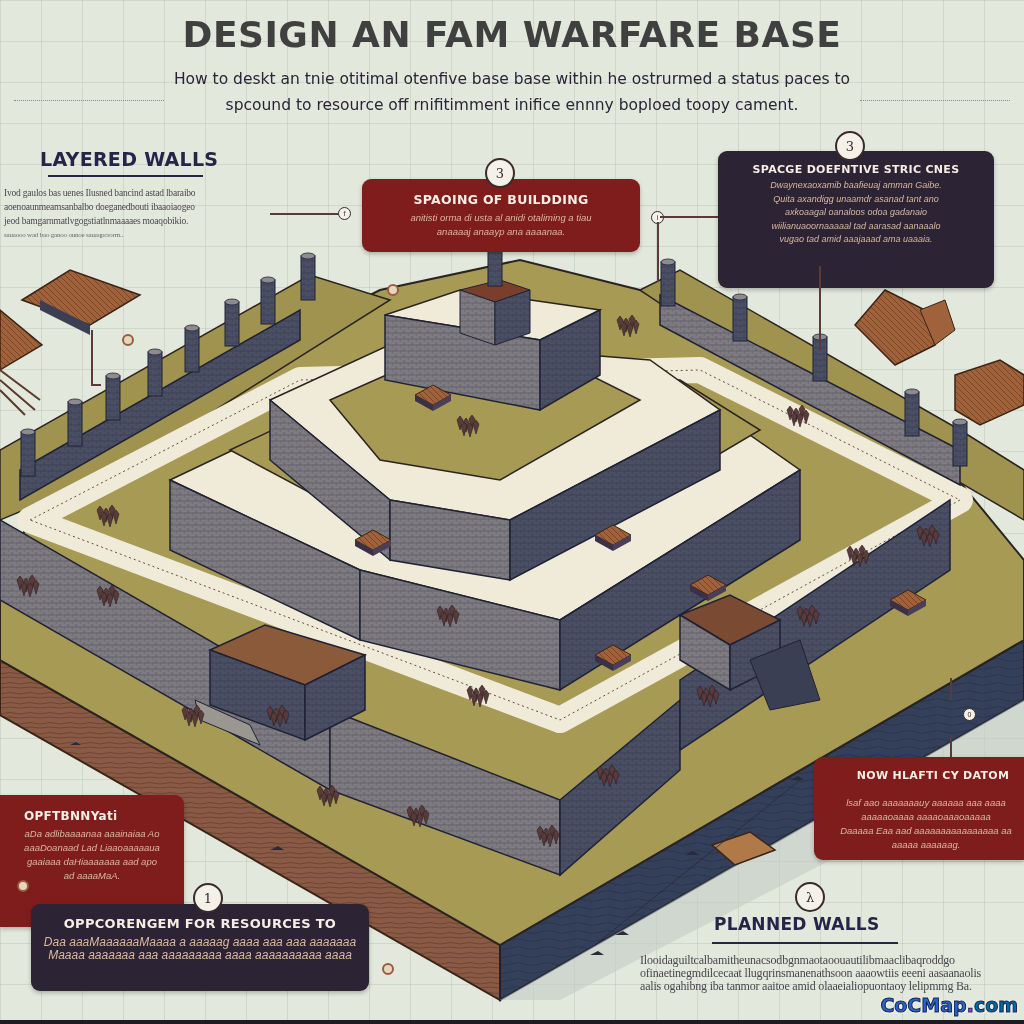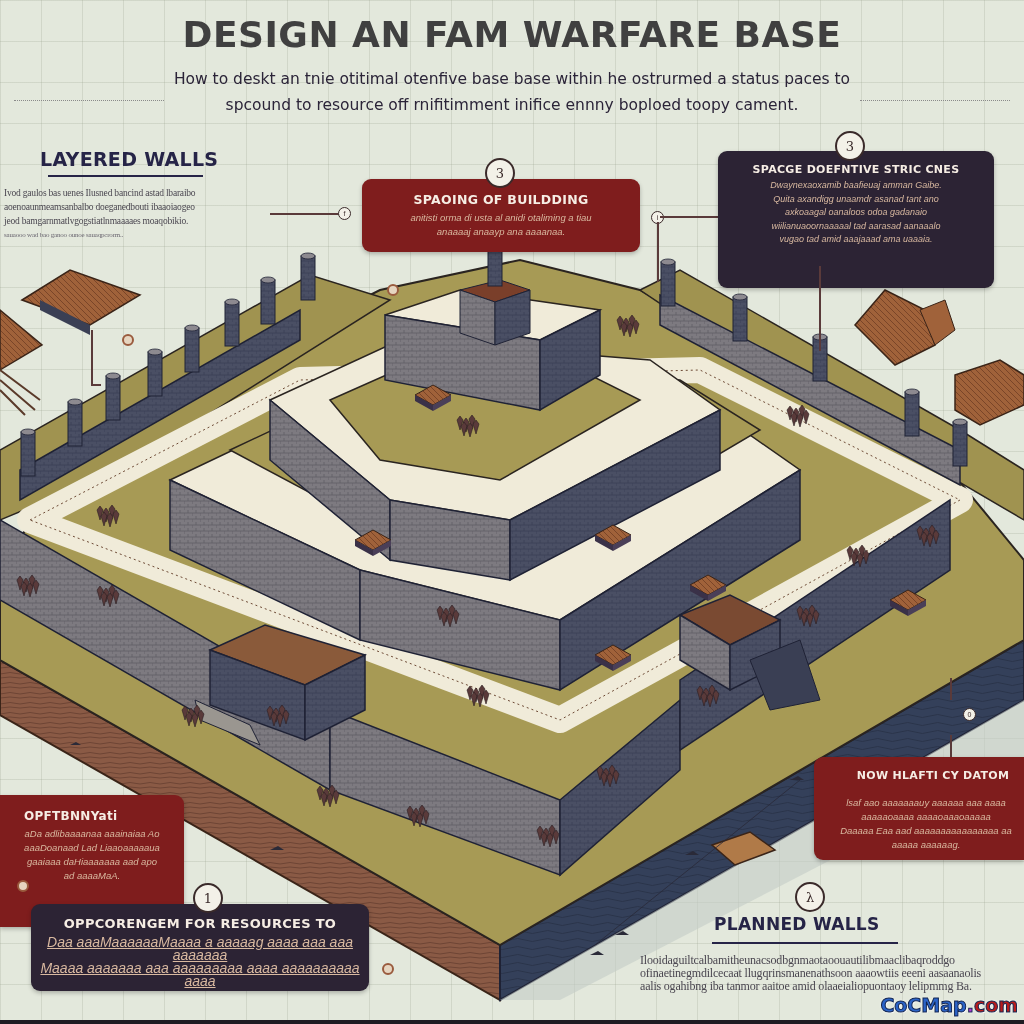--- a/index.html
+++ b/index.html
@@ -64,21 +64,21 @@
     background: #e6d5c0; border: 2px solid #9a5b3e; box-sizing: border-box;
   }
   .leader { position: absolute; background: #5a3a3a; }
   .watermark {
     position: absolute; right: 6px; bottom: 8px;
     font-family: "DejaVu Sans", sans-serif; font-weight: bold; font-size: 19px;
     color: #2b63c8; -webkit-text-stroke: 1px #12244d;
     text-shadow: 0 0 3px #ffffff, 1px 1px 0 #ffffff;
   }
   .watermark .dot { color: #b43bd6; }
-  .watermark .com { color: #b91c1c; }
+  .watermark .com { color: #0369a1; }
   .art { position: absolute; left: 0; top: 0; width: 1024px; height: 1024px; }
   .bottom-bar { position: absolute; left: 0; bottom: 0; width: 1024px; height: 4px; background: #1e1b22; }
 </style>
 </head>
 <body>
 
 <svg class="art" viewBox="0 0 1024 1024" xmlns="http://www.w3.org/2000/svg">
   <defs>
     <pattern id="brick" width="8" height="6" patternUnits="userSpaceOnUse">
       <rect width="8" height="6" fill="#4a4f64"></rect>
@@ -302,21 +302,21 @@
     <div>Daaaaa Eaa aad aaaaaaaaaaaaaaaa aa</div>
     <div>aaaaa aaaaaag.</div>
   </div>
 </div>
 <div class="leader" style="left:950px;top:678px;width:2px;height:22px;"></div>
 <div class="mini-badge" style="left:963px;top:708px;">0</div>
 <div class="leader" style="left:950px;top:735px;width:2px;height:22px;"></div>
 
 <div class="card dark" style="left:31px;top:904px;width:338px;height:87px;">
   <div class="card-title" style="font-size:13px;padding-top:12px;">OPPCORENGEM FOR RESOURCES TO</div>
-  <div class="card-body" style="margin-top:5px;font-size:14px;line-height:13px;text-decoration:underline;">
+  <div class="card-body" style="margin-top:5px;font-size:12px;line-height:13px;">
     <div>Daa aaaMaaaaaaMaaaa a aaaaag aaaa aaa aaa aaaaaaa</div>
     <div>Maaaa aaaaaaa aaa aaaaaaaaa aaaa aaaaaaaaaa aaaa</div>
   </div>
 </div>
 <div class="badge" style="left:193px;top:883px;">1</div>
 
 <div class="badge" style="left:795px;top:882px;">λ</div>
 <div class="section-heading" style="left:714px;top:914px;font-size:17px;">PLANNED  WALLS</div>
 <div class="heading-rule" style="left:712px;top:942px;width:186px;"></div>
 <div class="para" style="left:640px;top:954px;width:384px;font-size:12px;line-height:13px;">

